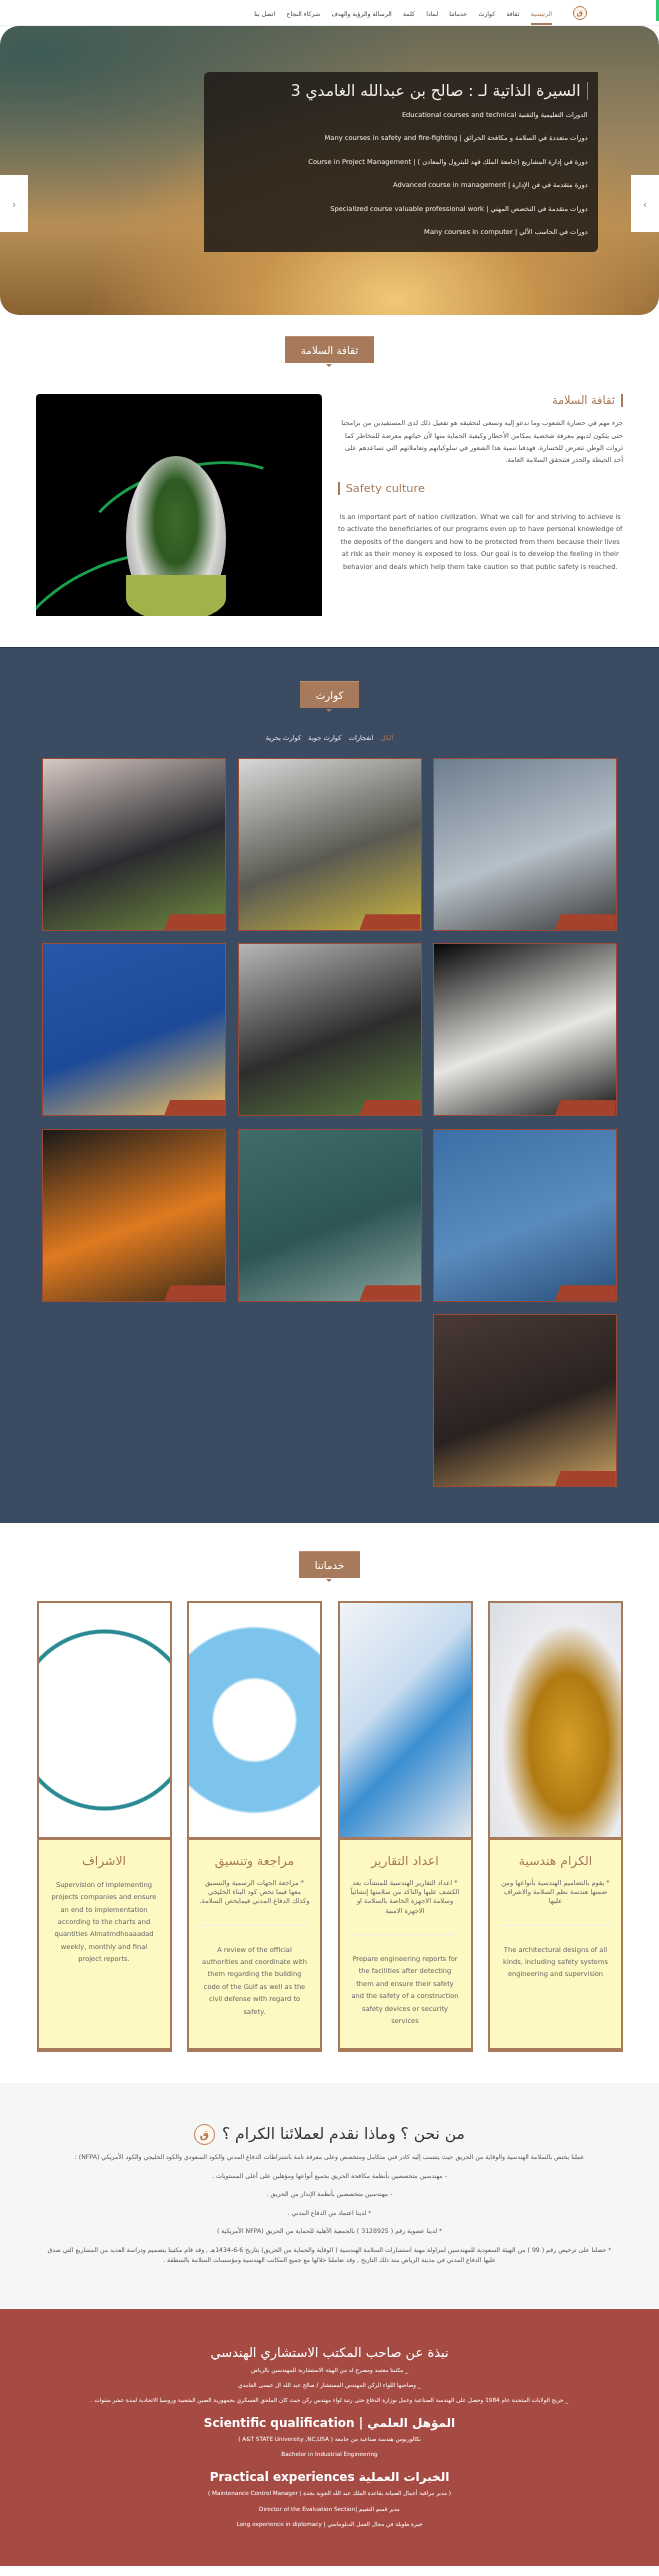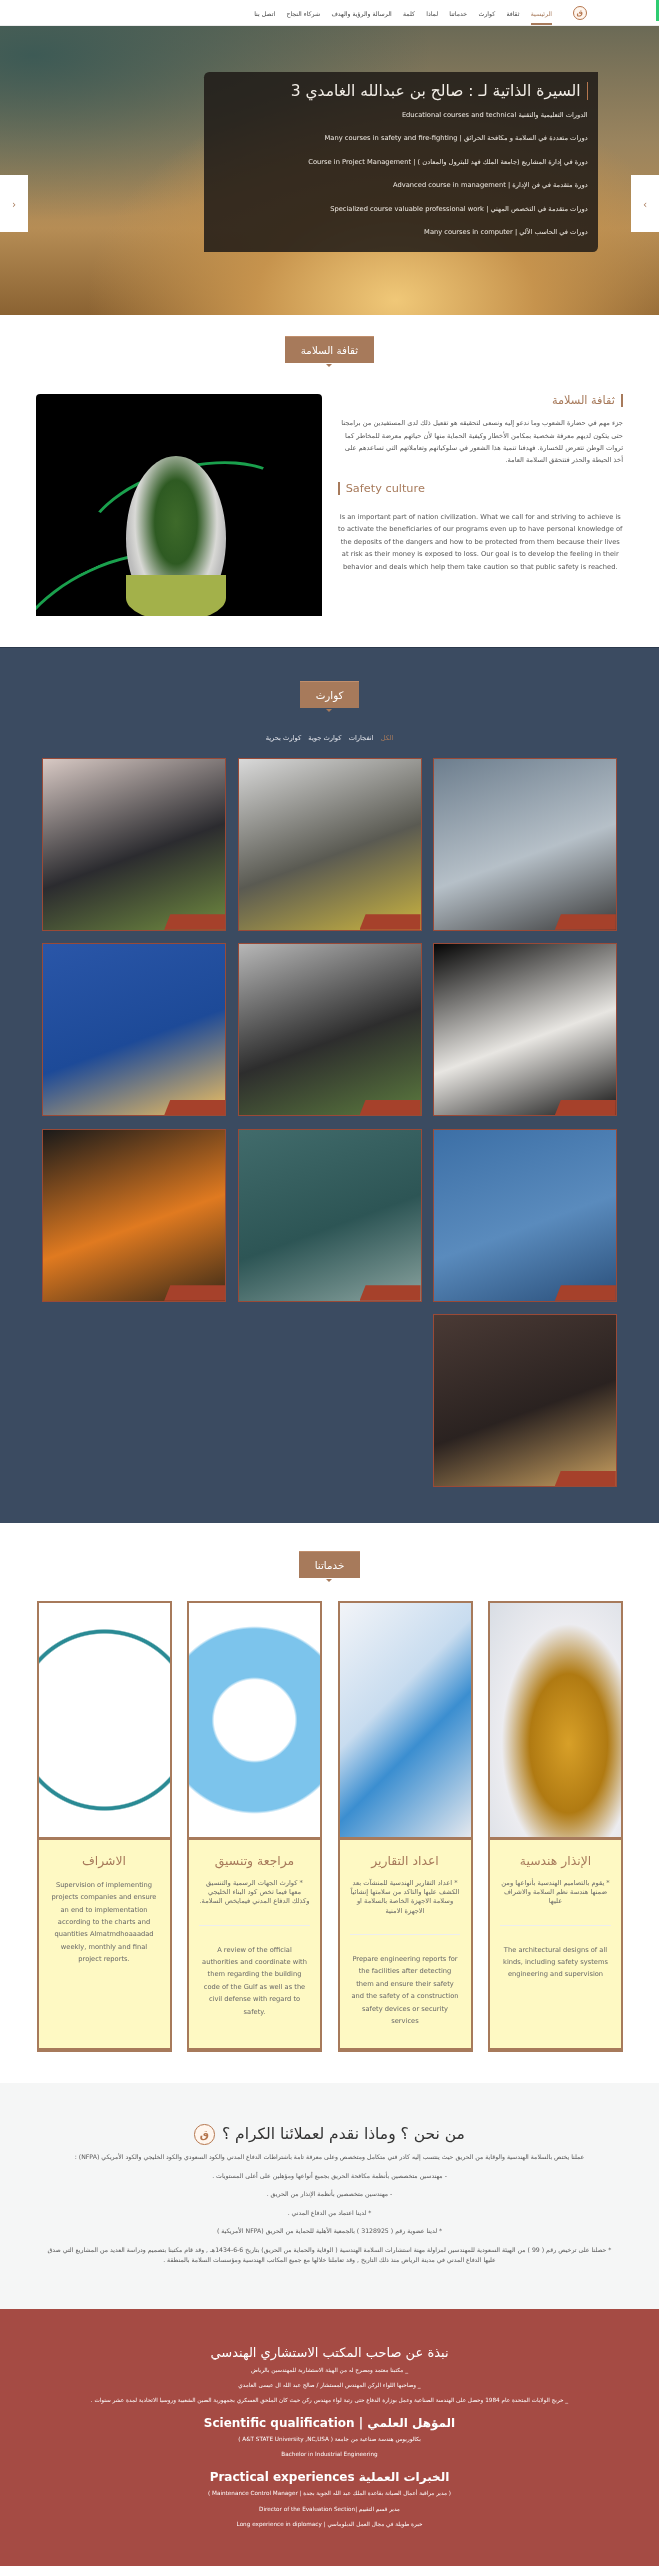--- a/index.html
+++ b/index.html
@@ -12,21 +12,21 @@
   .logo { width: 14.4px; height: 14.4px; border-radius: 50%; border: 1px solid #b5764e; display: flex; align-items: center; justify-content: center; color: #b5764e; font-weight: bold; font-size: 7.2px; margin-left: 9.3px; background: #fff6ee; }
   .nav a { font-size: 6.2px; color: #444; text-decoration: none; position: relative; padding: 2.1px 0; }
   .nav a.active { color: #a77a5b; }
   .nav a.active::after { content: ""; position: absolute; left: 0; right: 0; bottom: -6.2px; height: 2.1px; background: #a77a5b; }
   .side-accent { position: absolute; right: 0; top: 0; width: 2.6px; height: 20.6px; background: #2ecc71; }
 
   
   .hero { height: 289px; position: relative; overflow: hidden;
     background: radial-gradient(ellipse at 60% 95%, #f0c878 0%, #c6934d 25%, transparent 55%),
                 radial-gradient(ellipse at 5% 10%, #3d5a55 0%, transparent 45%),
-                linear-gradient(180deg, #6b6a56 0%, #9a845e 40%, #b68d55 70%, #8a6232 100%); }
+                linear-gradient(180deg, #6b6a56 0%, #9a845e 40%, #b68d55 70%, #8a6232 100%); border-radius: 19px; }
   .hero-box { position: absolute; right: 61px; top: 46px; width: 394px; height: 180px; background: rgba(30,26,22,0.85); border-radius: 5.2px 0 5.2px 0; padding: 10.3px 10.3px 0 10.3px; color: #f2ede6; }
   .hero-title { font-size: 15.5px; border-right: 1.5px solid #b5764e; padding-right: 6.2px; margin-bottom: 10.3px; text-align: right; }
   .hero-line { font-size: 6.7px; text-align: right; margin-bottom: 15.5px; }
   .arrow-btn { position: absolute; top: 149px; width: 28px; height: 57px; background: #fff; color: #a77a5b; font-size: 10.3px; display: flex; align-items: center; justify-content: center; }
   .arrow-btn.left { left: 0; }
   .arrow-btn.right { right: 0; }
 
   
   .tag { display: inline-block; background: #a77a5b; color: #fff; font-size: 10.3px; padding: 7.2px 15.5px; position: relative; border-top: 1px solid #c08e6c; }
   .tag::after { content: ""; position: absolute; left: 50%; bottom: -3.6px; margin-left: -3.1px; border-left: 3.1px solid transparent; border-right: 3.1px solid transparent; border-top: 3.6px solid #a77a5b; }
@@ -173,38 +173,38 @@
       </div>
     </div>
 </section>
 
 <section class="services">
   <div class="center"><div class="tag">خدماتنا</div></div>
   <div class="cards" id="service-cards">
       <div class="card">
     <div class="pic" style="background:radial-gradient(ellipse at 60% 60%, #d8a028 0%, #b07a12 35%, #ececf0 60%, #d8dde4 100%)"></div>
     <div class="body">
-      <h3>الإنذار هندسية</h3>
+      <h3>الكرام هندسية</h3>
       <div class="ar">* يقوم بالتصاميم الهندسية بأنواعها ومن ضمنها هندسة نظم السلامة والاشراف عليها</div>
       <div class="en">The architectural designs of all kinds, including safety systems engineering and supervision</div>
     </div>
       </div>
       <div class="card">
     <div class="pic" style="background:linear-gradient(135deg, #f2f4f8 0%, #c8dcef 40%, #3b8ed0 60%, #e4e8ee 100%)"></div>
     <div class="body">
       <h3>اعداد التقارير</h3>
       <div class="ar">* اعداد التقارير الهندسية للمنشآت بعد الكشف عليها والتاكد من سلامتها إنشائياً وسلامة الاجهزة الخاصة بالسلامة او الاجهزة الامنية</div>
       <div class="en">Prepare engineering reports for the facilities after detecting them and ensure their safety and the safety of a construction safety devices or security services</div>
     </div>
       </div>
       <div class="card">
     <div class="pic" style="background:radial-gradient(circle at 50% 50%, #ffffff 0%, #ffffff 30%, #7cc4ec 32%, #7cc4ec 68%, #fff 70%)"></div>
     <div class="body">
       <h3>مراجعة وتنسيق</h3>
-      <div class="ar">* كوارث الجهات الرسمية والتنسيق معها فيما تخص كود البناء الخليجي وكذلك الدفاع المدني فيمايخص السلامة.</div>
+      <div class="ar">* مراجعة الجهات الرسمية والتنسيق معها فيما تخص كود البناء الخليجي وكذلك الدفاع المدني فيمايخص السلامة.</div>
       <div class="en">A review of the official authorities and coordinate with them regarding the building code of the Gulf as well as the civil defense with regard to safety.</div>
     </div>
       </div>
       <div class="card">
     <div class="pic" style="background:radial-gradient(circle at 50% 50%, #ffffff 0%, #ffffff 64%, #2a8a94 65%, #2a8a94 67%, #fff 68%)"></div>
     <div class="body">
       <h3>الاشراف</h3>
       <div class="en">Supervision of implementing projects companies and ensure an end to implementation according to the charts and quantities Almatmdhoaaadad weekly, monthly and final project reports.</div>
     </div>
       </div>

